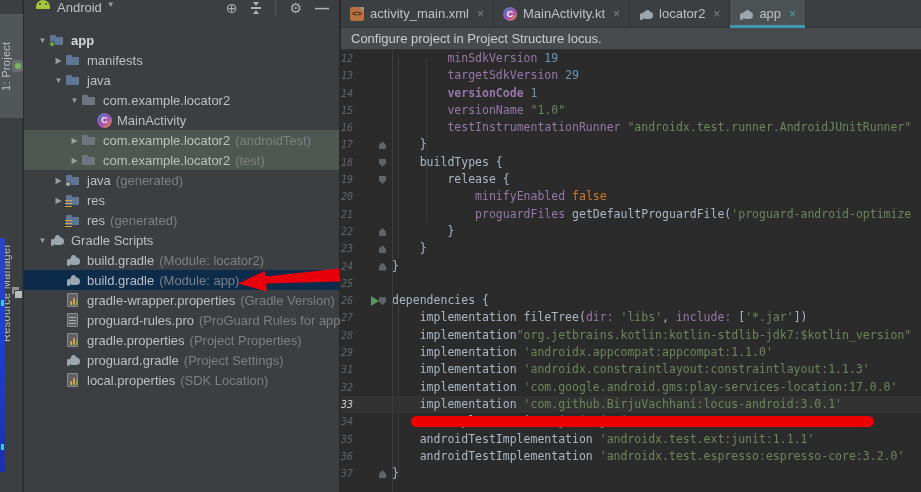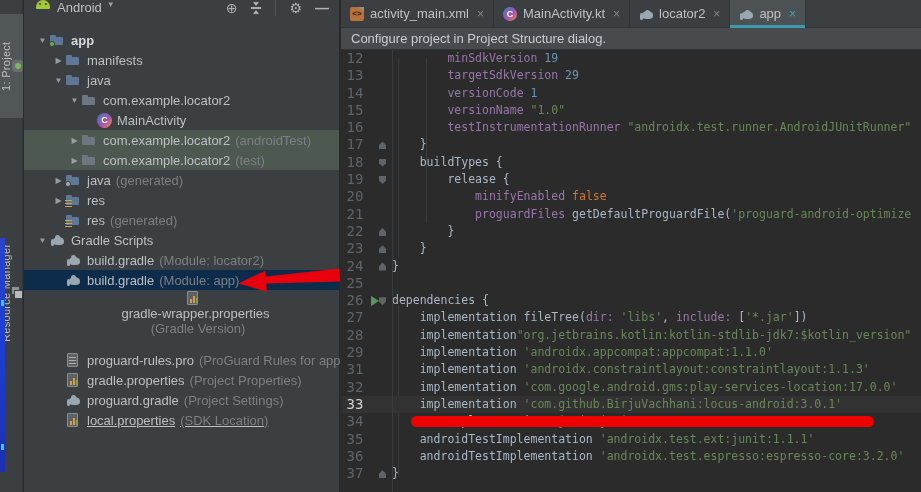--- a/index.html
+++ b/index.html
@@ -95,21 +95,21 @@
   .notif{height:22px;background:#474b4e;border-bottom:1px solid #313335;display:flex;align-items:center;
          padding-left:10px;font-size:13px;color:#c9ccd1;}
 
   .code{position:absolute;left:0;top:50px;width:580px;height:442px;overflow:hidden;
         font-family:"DejaVu Sans Mono","Liberation Mono",monospace;font-size:11.5px;line-height:17.3px;}
   .gutter-line{position:absolute;left:51px;top:0;width:1px;height:442px;background:#3a3d3f;}
   .guide{position:absolute;width:1px;background:#3b3b3b;}
   .cl{position:relative;height:17.3px;display:flex;white-space:pre;}
   .cl:first-child{margin-top:-6px;}
   .cl.active{background:#323232;}
-  .cl .ln{flex:none;width:28px;text-align:center;color:#606366;font-size:14px;}
+  .cl .ln{flex:none;width:28px;text-align:left;color:#606366;font-size:10px;font-style:italic;}
   .cl.active .ln{color:#d2d2d2;}
   .cl .fold{flex:none;width:23px;position:relative;}
   .fm{position:absolute;right:6px;top:5px;width:7px;height:8px;background:#5f6468;}
   .fm.open{clip-path:polygon(0 0,100% 0,100% 55%,50% 100%,0 55%);}
   .fm.close{clip-path:polygon(50% 0,100% 45%,100% 100%,0 100%,0 45%);}
   .play{position:absolute;left:2px;top:4px;width:0;height:0;border-top:5px solid transparent;
         border-bottom:5px solid transparent;border-left:8px solid #57965c;}
   .ct{position:relative;}
   .redact{position:absolute;left:70px;top:2.5px;width:463px;height:11px;background:#ee0000;border-radius:6px;}
 </style>
@@ -254,32 +254,32 @@
         <div class="trow selected" style="padding-left: 28px;">
           <span class="chev"></span>
           <span class="ticon">
             <i class="el-trunk"></i>
             <i class="el-body"></i>
             <i class="el-ear"></i>
           </span>
           <span class="lab">build.gradle</span>
           <span class="ann">(Module: app)</span>
         </div>
-        <div class="trow" style="padding-left: 28px; flex-direction: column;">
+        <div class="trow" style="padding-left: 28px;">
           <span class="chev"></span>
           <span class="ticon props">
             <i class="fb"></i>
             <i class="bar b1"></i>
             <i class="bar b2"></i>
             <i class="bar b3"></i>
           </span>
           <span class="lab">gradle-wrapper.properties</span>
           <span class="ann">(Gradle Version)</span>
         </div>
-        <div class="trow" style="padding-left: 28px; margin-top: 40px;">
+        <div class="trow" style="padding-left: 28px;">
           <span class="chev"></span>
           <span class="ticon txt">
             <i class="fb"></i>
             <i class="tl t1"></i>
             <i class="tl t2"></i>
             <i class="tl t3"></i>
           </span>
           <span class="lab">proguard-rules.pro</span>
           <span class="ann">(ProGuard Rules for app)</span>
         </div>
@@ -297,21 +297,21 @@
         <div class="trow" style="padding-left: 28px;">
           <span class="chev"></span>
           <span class="ticon">
             <i class="el-trunk"></i>
             <i class="el-body"></i>
             <i class="el-ear"></i>
           </span>
           <span class="lab">proguard.gradle</span>
           <span class="ann">(Project Settings)</span>
         </div>
-        <div class="trow" style="padding-left: 28px; text-decoration: underline;">
+        <div class="trow" style="padding-left: 28px;">
           <span class="chev"></span>
           <span class="ticon props">
             <i class="fb"></i>
             <i class="bar b1"></i>
             <i class="bar b2"></i>
             <i class="bar b3"></i>
           </span>
           <span class="lab">local.properties</span>
           <span class="ann">(SDK Location)</span>
         </div>
@@ -346,29 +346,29 @@
           <span class="tic gradle">
             <i class="el-trunk"></i>
             <i class="el-body"></i>
             <i class="el-ear"></i>
           </span>
           <span>app</span>
           <span class="x">×</span>
         </div>
       </div>
     <div class="notif">
-      <span>Configure project in Project Structure dialog.</span>
+      <span>Configure project in Project Structure locus.</span>
     </div>
     <div class="code" id="code">
       <div class="guide" style="left:57px;top:8px;height:200px"></div>
       <div class="guide" style="left:85px;top:8px;height:165px"></div>
       <div class="guide" style="left:57px;top:255px;height:172px"></div>
     <div class="cl"><span class="ln">12</span><span class="fold"></span><span class="ct"><span style="color: rgb(169, 183, 198);">        </span><span style="color: rgb(152, 118, 170);">minSdkVersion</span><span style="color: rgb(169, 183, 198);"> </span><span style="color: rgb(104, 151, 187);">19</span></span></div>
         <div class="cl"><span class="ln">13</span><span class="fold"></span><span class="ct"><span style="color: rgb(169, 183, 198);">        </span><span style="color: rgb(152, 118, 170);">targetSdkVersion</span><span style="color: rgb(169, 183, 198);"> </span><span style="color: rgb(104, 151, 187);">29</span></span></div>
-        <div class="cl"><span class="ln">14</span><span class="fold"></span><span class="ct"><span style="color: rgb(169, 183, 198);">        </span><span style="color: rgb(152, 118, 170);">versionCode</span><span style="color: rgb(169, 183, 198);"> </span><span style="color: rgb(104, 151, 187);">1</span></span></div>
+        <div class="cl"><span class="ln">14</span><span class="fold"></span><span class="ct"><span style="color: rgb(169, 183, 198);">        </span><span style="color: rgb(152, 118, 170); font-weight: bold;">versionCode</span><span style="color: rgb(169, 183, 198);"> </span><span style="color: rgb(104, 151, 187);">1</span></span></div>
         <div class="cl"><span class="ln">15</span><span class="fold"></span><span class="ct"><span style="color: rgb(169, 183, 198);">        </span><span style="color: rgb(152, 118, 170);">versionName</span><span style="color: rgb(169, 183, 198);"> </span><span style="color: rgb(106, 135, 89);">"1.0"</span></span></div>
         <div class="cl"><span class="ln">16</span><span class="fold"></span><span class="ct"><span style="color: rgb(169, 183, 198);">        </span><span style="color: rgb(152, 118, 170);">testInstrumentationRunner</span><span style="color: rgb(169, 183, 198);"> </span><span style="color: rgb(106, 135, 89);">"androidx.test.runner.AndroidJUnitRunner"</span></span></div>
         <div class="cl"><span class="ln">17</span><span class="fold"><i class="fm close"></i></span><span class="ct"><span style="color: rgb(169, 183, 198);">    }</span></span></div>
         <div class="cl"><span class="ln">18</span><span class="fold"><i class="fm open"></i></span><span class="ct"><span style="color: rgb(169, 183, 198);">    buildTypes {</span></span></div>
         <div class="cl"><span class="ln">19</span><span class="fold"><i class="fm open"></i></span><span class="ct"><span style="color: rgb(169, 183, 198);">        release {</span></span></div>
         <div class="cl"><span class="ln">20</span><span class="fold"></span><span class="ct"><span style="color: rgb(169, 183, 198);">            </span><span style="color: rgb(152, 118, 170);">minifyEnabled</span><span style="color: rgb(169, 183, 198);"> </span><span style="color: rgb(204, 120, 50);">false</span></span></div>
         <div class="cl"><span class="ln">21</span><span class="fold"></span><span class="ct"><span style="color: rgb(169, 183, 198);">            </span><span style="color: rgb(152, 118, 170);">proguardFiles</span><span style="color: rgb(169, 183, 198);"> getDefaultProguardFile(</span><span style="color: rgb(106, 135, 89);">'proguard-android-optimize</span></span></div>
         <div class="cl"><span class="ln">22</span><span class="fold"><i class="fm close"></i></span><span class="ct"><span style="color: rgb(169, 183, 198);">        }</span></span></div>
         <div class="cl"><span class="ln">23</span><span class="fold"><i class="fm close"></i></span><span class="ct"><span style="color: rgb(169, 183, 198);">    }</span></span></div>
         <div class="cl"><span class="ln">24</span><span class="fold"><i class="fm close"></i></span><span class="ct"><span style="color: rgb(169, 183, 198);">}</span></span></div>

